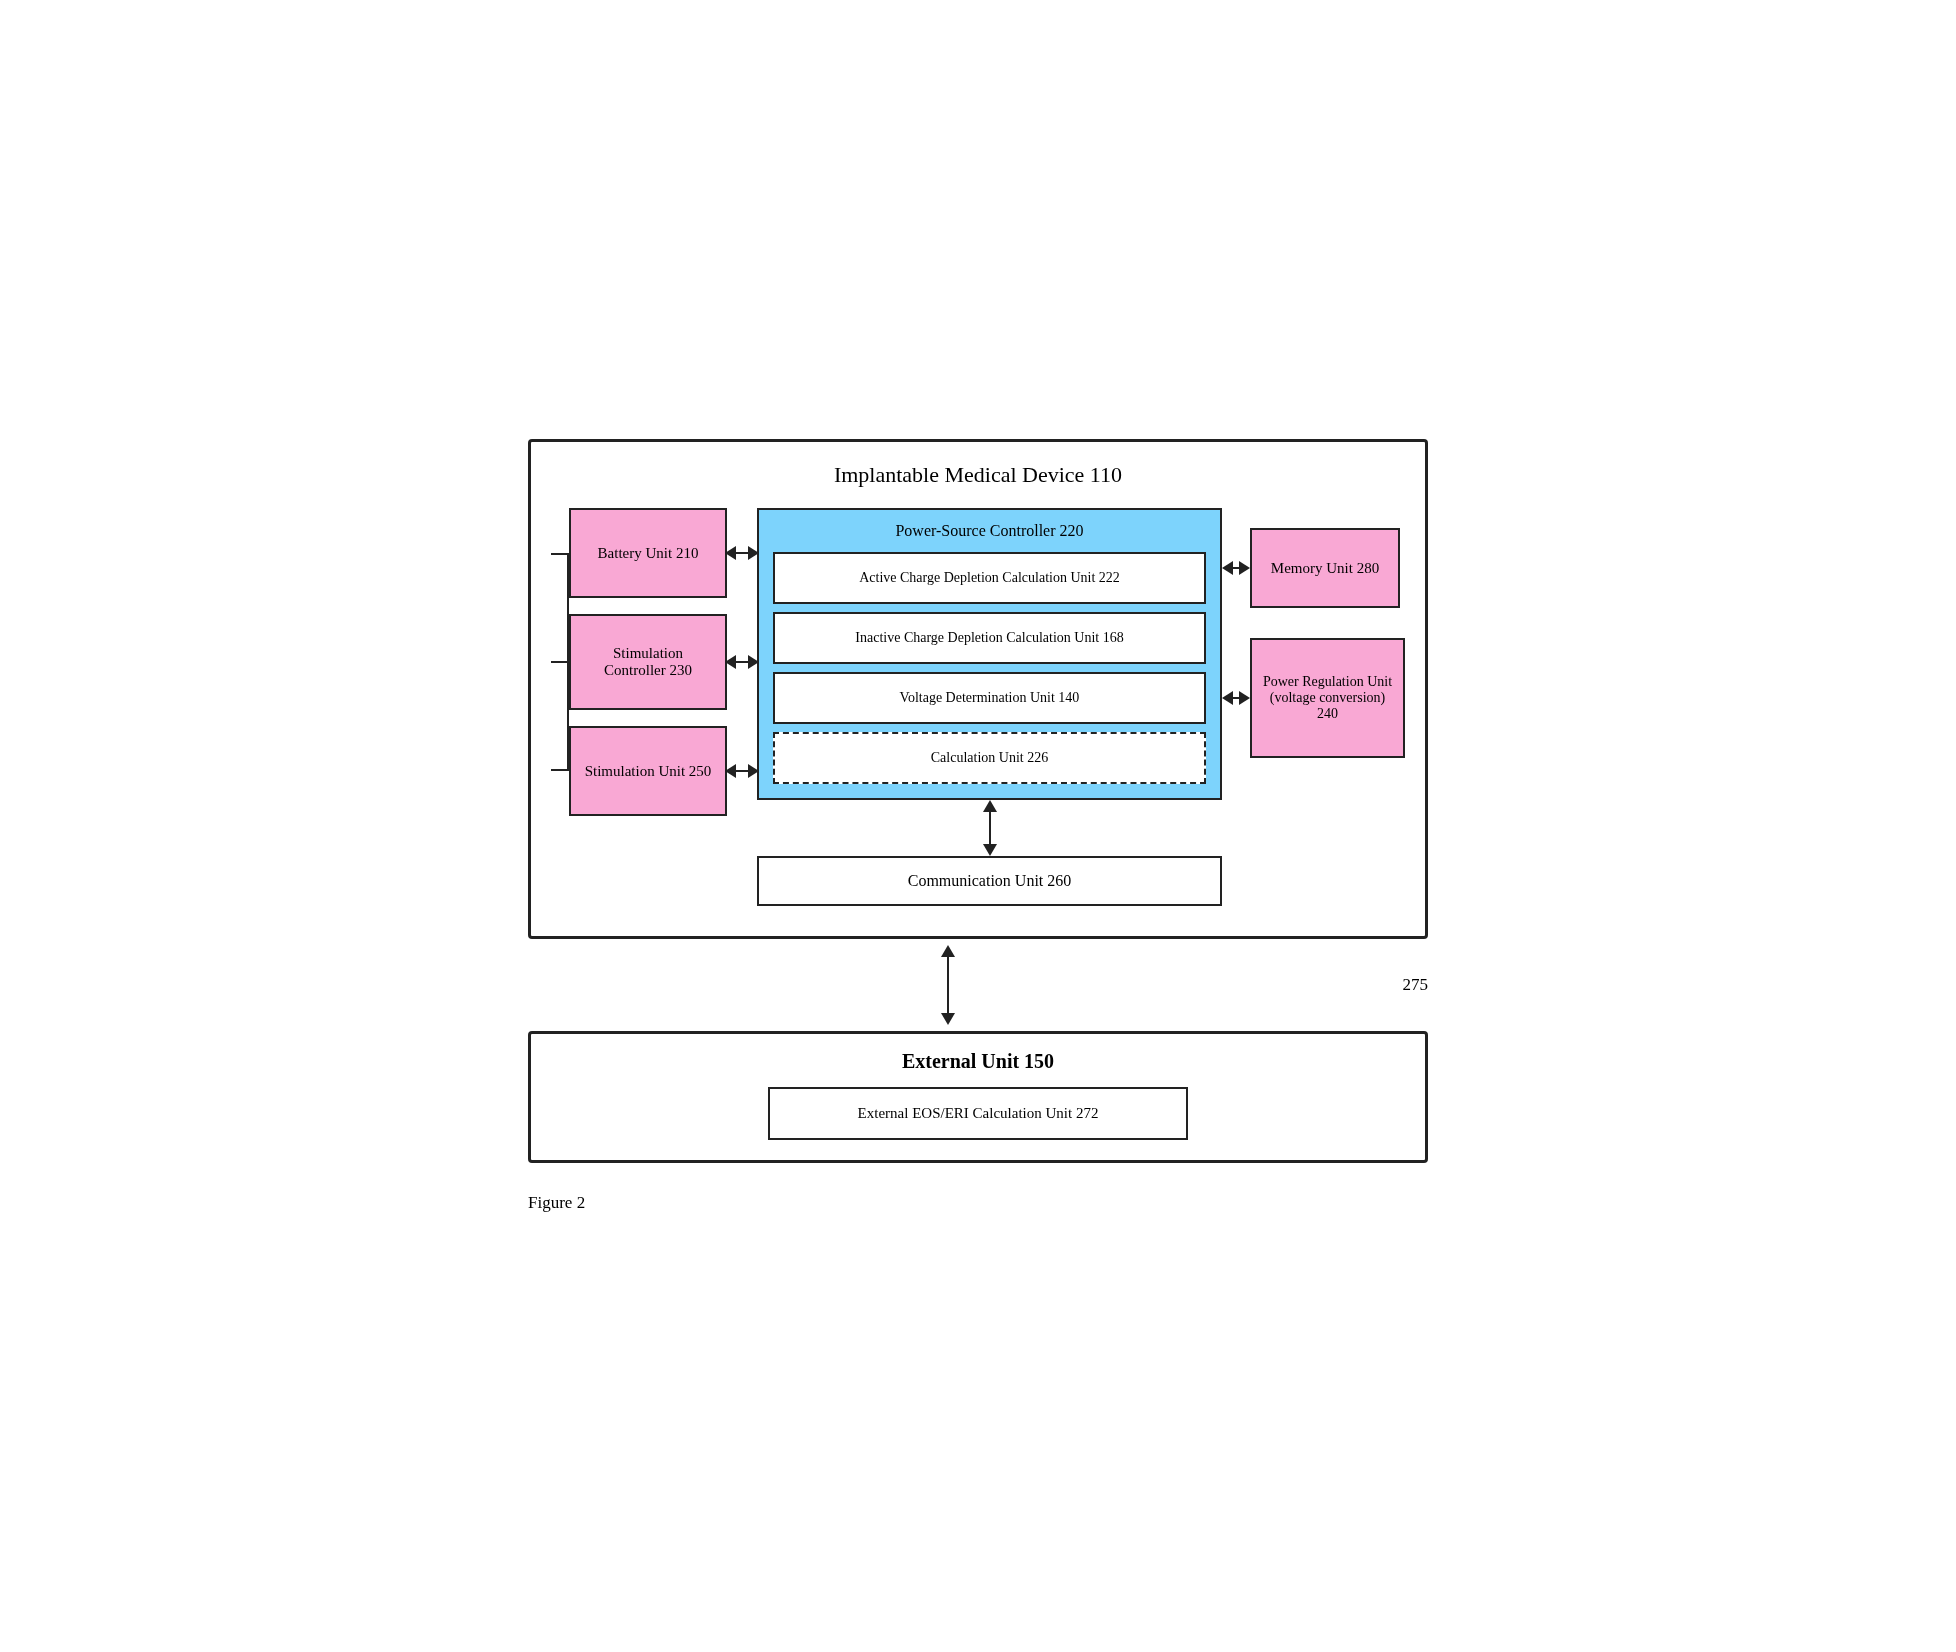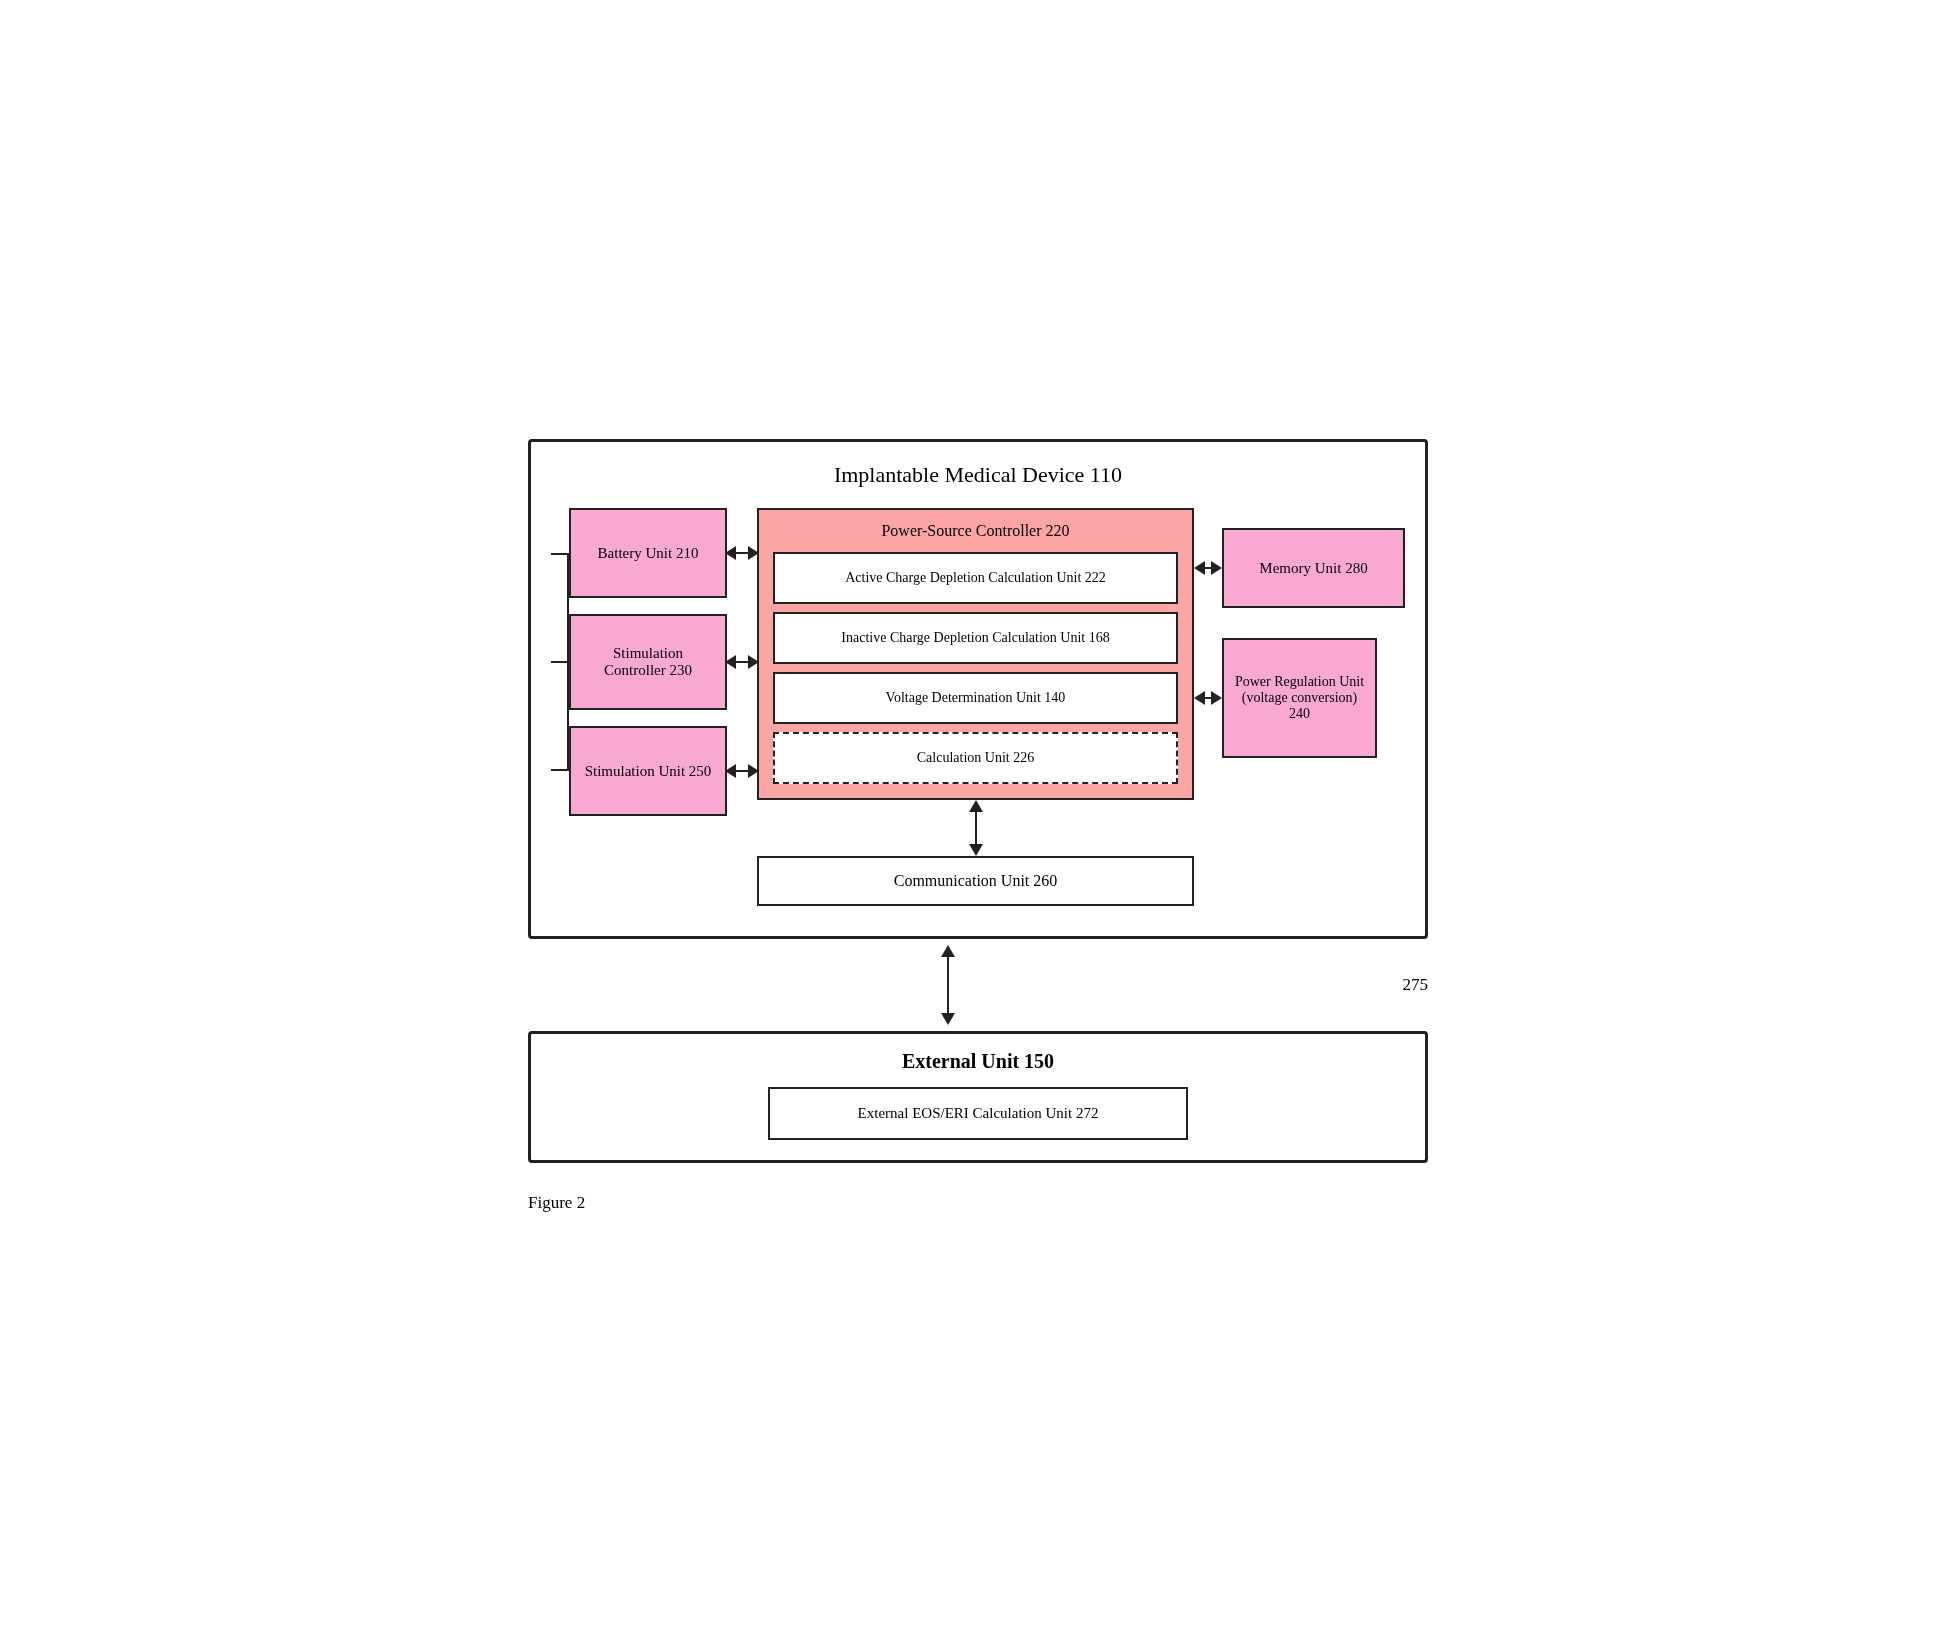--- a/index.html
+++ b/index.html
@@ -43,21 +43,21 @@
       min-height: 80px;
       display: flex;
       align-items: center;
       justify-content: center;
     }
 
     
     .psc-box {
       border: 2px solid #222;
       padding: 12px 14px 14px 14px;
-      background: #fca5a5;
+      background: #7dd3fc;
     }
 
     .psc-title {
       text-align: center;
       font-size: 16px;
       margin-bottom: 12px;
     }
 
     .psc-inner {
       display: flex;
@@ -249,21 +249,21 @@
         </div>
 
         <div style="display:flex; flex-direction:column; align-items:flex-start; gap:0; flex-shrink:0;">
 
           <div style="display:flex; flex-direction:row; align-items:center; margin-top:20px;">
             <div style="display:flex; flex-direction:row; align-items:center; gap:0; width:28px;">
               <div class="arrowhead-left"></div>
               <div style="flex:1; height:2px; background:#222;"></div>
               <div class="arrowhead-right"></div>
             </div>
-            <div class="unit-box" style="width:183px; min-height:80px; font-size:15px;">
+            <div class="unit-box" style="width:150px; min-height:80px; font-size:15px;">
               <span>Memory Unit 280</span>
             </div>
           </div>
 
           <div style="height:30px;"></div>
 
           <div style="display:flex; flex-direction:row; align-items:center;">
             <div style="display:flex; flex-direction:row; align-items:center; gap:0; width:28px;">
               <div class="arrowhead-left"></div>
               <div style="flex:1; height:2px; background:#222;"></div>

